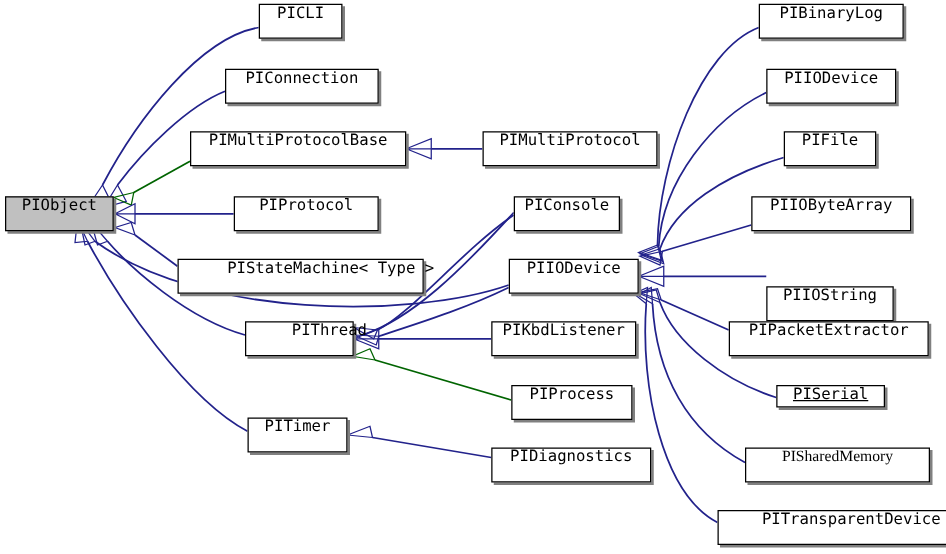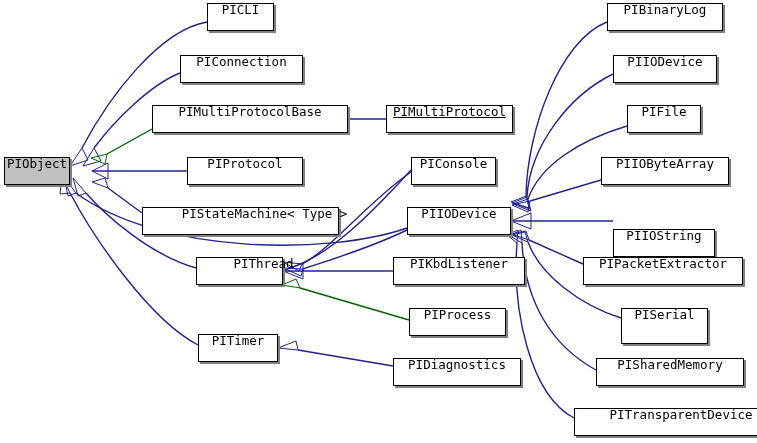--- a/index.html
+++ b/index.html
@@ -98,54 +98,54 @@
       <path d="M 583,264 L 529,240" stroke="#22228b" stroke-width="1.4" fill="none"></path>
       <path d="M 529,240 L 511,234 L 526,231 Z" fill="#22228b" stroke="#22228b" stroke-width="1"></path>
       <path d="M 621,318 C 580,305 540,275 528,242" stroke="#22228b" stroke-width="1.4" fill="none"></path>
       <path d="M 528,242 L 512,235 L 525,232 Z" fill="#22228b" stroke="#22228b" stroke-width="1"></path>
       <path d="M 596,370 C 550,345 525,300 522,243" stroke="#22228b" stroke-width="1.4" fill="none"></path>
       <path d="M 522,243 L 510,236 L 521,230 Z" fill="#22228b" stroke="#22228b" stroke-width="1"></path>
       <path d="M 574,418 C 530,395 512,310 517,243" stroke="#22228b" stroke-width="1.4" fill="none"></path>
       <path d="M 517,243 L 507,235 L 518,230 Z" fill="#22228b" stroke="#22228b" stroke-width="1"></path>
     </svg>
   <div id="node-layer">
-      <div class="node root" style="left: 4px; top: 157px; width: 66px; height: 28px;">
+      <div class="node root" style="left: 4px; top: 157px; width: 87px; height: 28px;">
         <span class="label">PIObject</span>
       </div>
       <div class="node" style="left: 207px; top: 3px; width: 67px; height: 28px;">
         <span class="label">PICLI</span>
       </div>
       <div class="node" style="left: 180px; top: 55px; width: 123px; height: 28px;">
         <span class="label">PIConnection</span>
       </div>
-      <div class="node" style="left: 152px; top: 105px; width: 196px; height: 28px;">
+      <div class="node" style="left: 152px; top: 105px; width: 173px; height: 28px;">
         <span class="label">PIMultiProtocolBase</span>
       </div>
-      <div class="node" style="left: 386px; top: 105px; width: 127px; height: 28px; text-decoration: underline;">
+      <div class="node" style="left: 386px; top: 105px; width: 140px; height: 28px;">
         <span class="label">PIMultiProtocol</span>
       </div>
       <div class="node" style="left: 187px; top: 157px; width: 116px; height: 28px;">
         <span class="label">PIProtocol</span>
       </div>
       <div class="node" style="left: 142px; top: 207px; width: 197px; height: 28px; padding-left: 48px;">
         <span class="label">PIStateMachine&lt; Type &gt;</span>
       </div>
       <div class="node" style="left: 196px; top: 257px; width: 87px; height: 28px; padding-left: 48px;">
         <span class="label">PIThread</span>
       </div>
       <div class="node" style="left: 198px; top: 334px; width: 80px; height: 28px;">
         <span class="label">PITimer</span>
       </div>
       <div class="node" style="left: 411px; top: 157px; width: 85px; height: 28px;">
         <span class="label">PIConsole</span>
       </div>
       <div class="node" style="left: 407px; top: 207px; width: 104px; height: 28px;">
         <span class="label">PIIODevice</span>
       </div>
-      <div class="node" style="left: 393px; top: 257px; width: 132px; height: 28px;">
+      <div class="node" style="left: 393px; top: 257px; width: 116px; height: 28px;">
         <span class="label">PIKbdListener</span>
       </div>
       <div class="node" style="left: 409px; top: 308px; width: 97px; height: 28px;">
         <span class="label">PIProcess</span>
       </div>
       <div class="node" style="left: 393px; top: 358px; width: 128px; height: 28px;">
         <span class="label">PIDiagnostics</span>
       </div>
       <div class="node" style="left: 607px; top: 3px; width: 116px; height: 28px;">
         <span class="label">PIBinaryLog</span>
@@ -158,23 +158,23 @@
       </div>
       <div class="node" style="left: 601px; top: 157px; width: 128px; height: 28px;">
         <span class="label">PIIOByteArray</span>
       </div>
       <div class="node" style="left: 613px; top: 207px; width: 102px; height: 28px; margin-top: 22px;">
         <span class="label">PIIOString</span>
       </div>
       <div class="node" style="left: 583px; top: 257px; width: 160px; height: 28px;">
         <span class="label">PIPacketExtractor</span>
       </div>
-      <div class="node" style="left: 621px; top: 308px; width: 87px; height: 36px;">
+      <div class="node" style="left: 621px; top: 308px; width: 87px; height: 18px; text-decoration: underline;">
         <span class="label">PISerial</span>
       </div>
-      <div class="node" style="left: 596px; top: 358px; width: 148px; height: 28px;">
+      <div class="node" style="left: 596px; top: 358px; width: 148px; height: 28px; font-family: Liberation Serif, serif;">
         <span class="label">PISharedMemory</span>
       </div>
       <div class="node" style="left: 574px; top: 408px; width: 214px; height: 28px;">
         <span class="label">PITransparentDevice</span>
       </div>
     </div>
 </div>
 
 </body></html>

